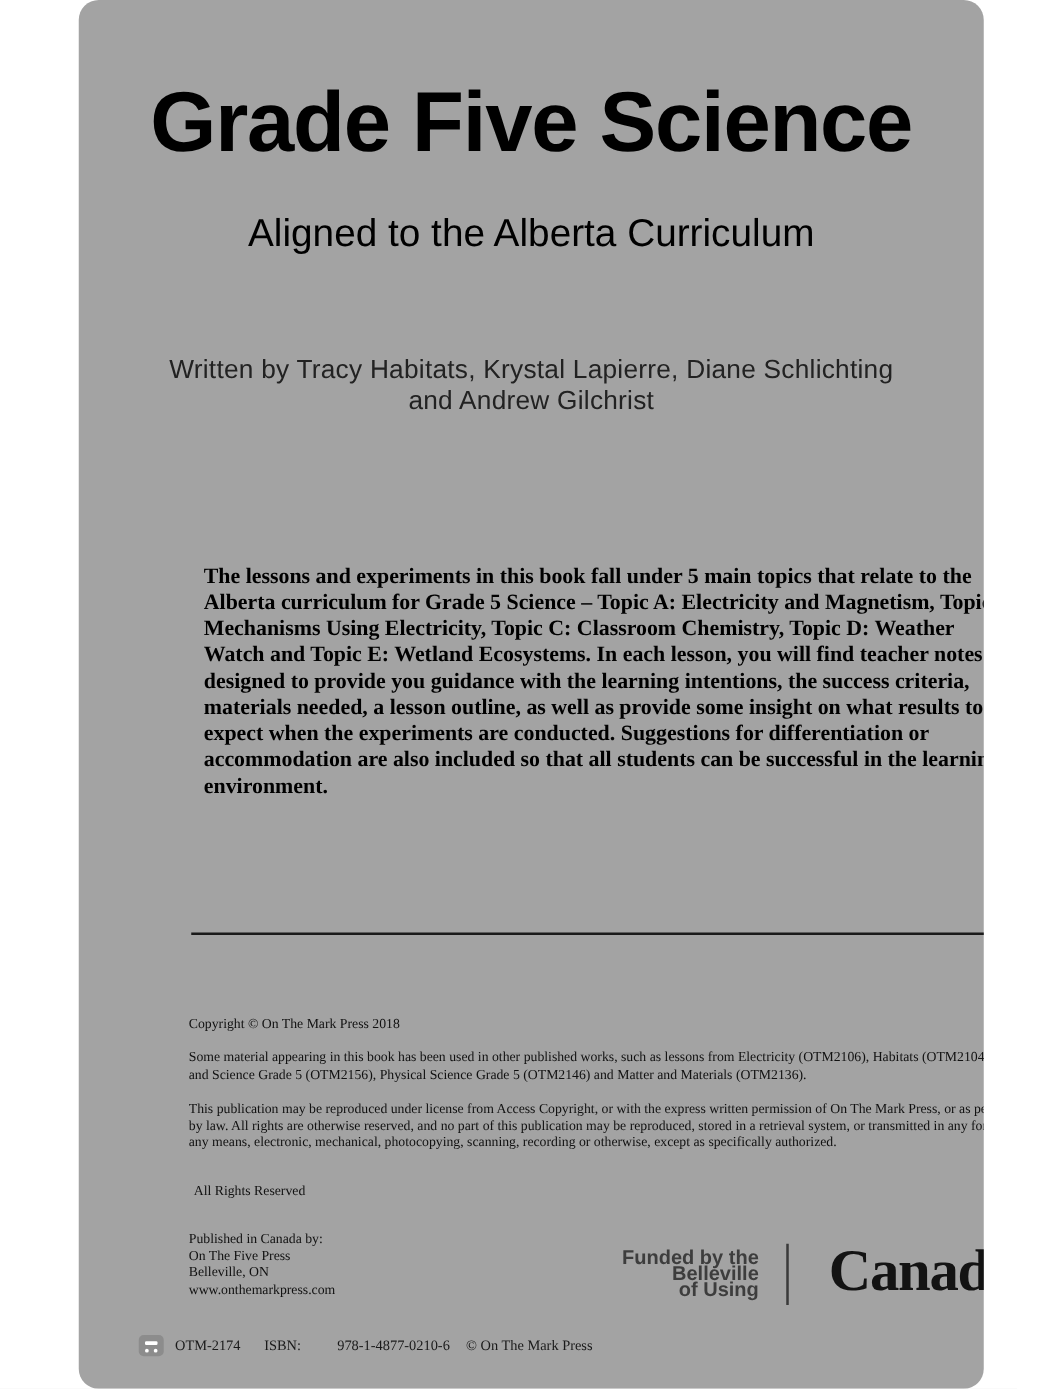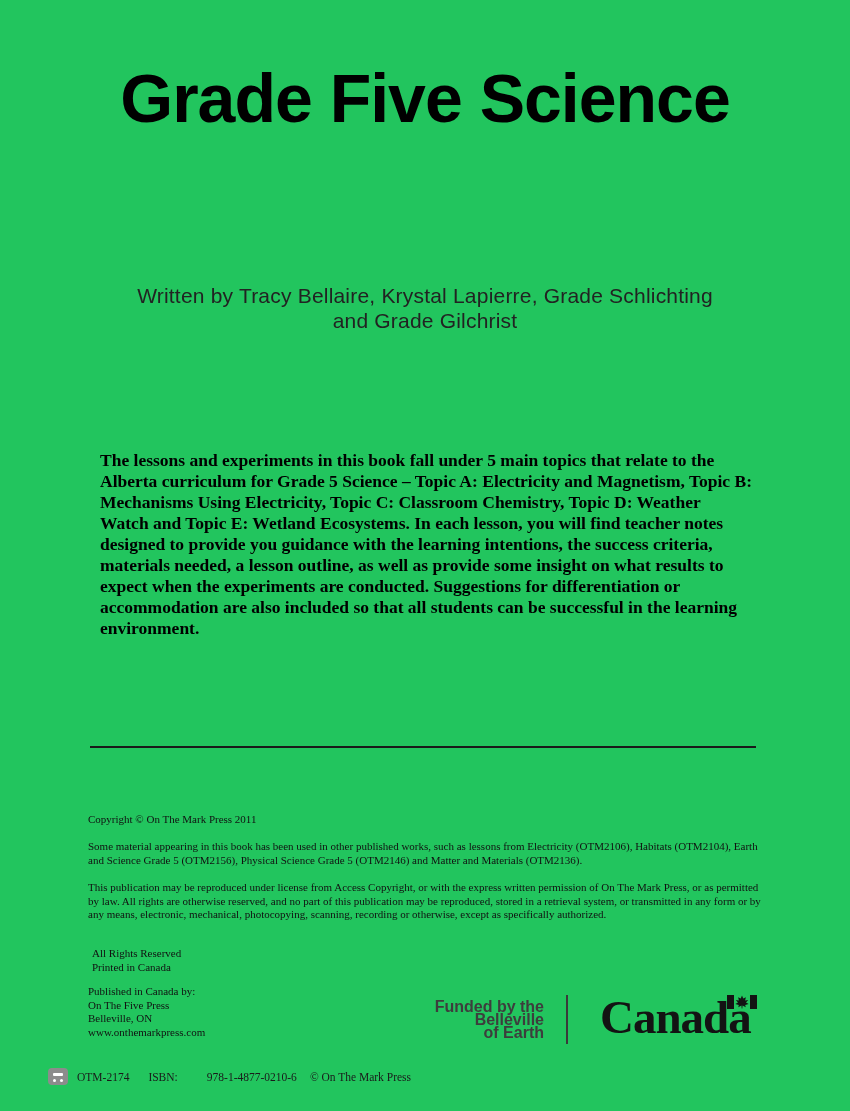--- a/index.html
+++ b/index.html
@@ -1,24 +1,25 @@
 <!DOCTYPE html>
 <html><head>
 <meta charset="utf-8">
 <style>
   * { margin: 0; padding: 0; box-sizing: border-box; }
   html, body { background: #ffffff; }
   .page {
     position: relative;
-    width: 850px;
+    width: 724px;
     height: 1111px;
     margin: 0 auto;
-    background: #22c55e;
+    background: #a3a3a3;
     overflow: hidden;
     color: #000;
+    border-radius: 16px;
   }
 
   
   .title {
     position: absolute;
     top: 52px; left: 0; right: 0;
     text-align: center;
     font-family: "Liberation Sans", sans-serif;
     font-weight: 700;
     font-size: 68px;
@@ -156,52 +157,52 @@
   .footer .isbn-label { margin-right: 20px; }
   .footer .isbn-value { margin-right: 4px; }
 </style>
 </head>
 <body>
 
 <div class="page">
 
   <h1 class="title">Grade Five Science</h1>
 
+  <h2 class="subtitle">Aligned to the Alberta Curriculum</h2>
 
   <div class="byline">
-    <div>Written by Tracy Bellaire, Krystal Lapierre, Grade Schlichting</div>
-    <div>and Grade Gilchrist</div>
+    <div>Written by Tracy Habitats, Krystal Lapierre, Diane Schlichting</div>
+    <div>and Andrew Gilchrist</div>
   </div>
 
   <p class="description">The lessons and experiments in this book fall under 5 main topics that relate to the Alberta curriculum for Grade 5 Science – Topic A: Electricity and Magnetism, Topic B: Mechanisms Using Electricity, Topic C: Classroom Chemistry, Topic D: Weather Watch and Topic E: Wetland Ecosystems. In each lesson, you will find teacher notes designed to provide you guidance with the learning intentions, the success criteria, materials needed, a lesson outline, as well as provide some insight on what results to expect when the experiments are conducted. Suggestions for differentiation or accommodation are also included so that all students can be successful in the learning environment.</p>
 
   <div class="divider-rule"></div>
 
-  <p class="imprint imprint-copyright">Copyright © On The Mark Press 2011</p>
+  <p class="imprint imprint-copyright">Copyright © On The Mark Press 2018</p>
 
   <p class="imprint imprint-materials">Some material appearing in this book has been used in other published works, such as lessons from Electricity (OTM2106), Habitats (OTM2104), Earth and Science Grade 5 (OTM2156), Physical Science Grade 5 (OTM2146) and Matter and Materials (OTM2136).</p>
 
   <p class="imprint imprint-license">This publication may be reproduced under license from Access Copyright, or with the express written permission of On The Mark Press, or as permitted by law. All rights are otherwise reserved, and no part of this publication may be reproduced, stored in a retrieval system, or transmitted in any form or by any means, electronic, mechanical, photocopying, scanning, recording or otherwise, except as specifically authorized.</p>
 
   <div class="imprint imprint-rights">
     <div>All Rights Reserved</div>
-    <div>Printed in Canada</div>
   </div>
 
   <div class="imprint imprint-publisher">
     <div>Published in Canada by:</div>
     <div>On The Five Press</div>
     <div>Belleville, ON</div>
     <div>www.onthemarkpress.com</div>
   </div>
 
   <div class="funding-caption">
     <div>Funded by the</div>
     <div>Belleville</div>
-    <div>of Earth</div>
+    <div>of Using</div>
   </div>
 
   <div class="funding-divider"></div>
 
   <div class="canada-wordmark">
     <span>Canada</span>
     <span class="canada-flag">
       <svg viewBox="0 0 30 14" xmlns="http://www.w3.org/2000/svg">
         <rect x="0" y="0" width="7" height="14" fill="#131313"></rect>
         <rect x="23" y="0" width="7" height="14" fill="#131313"></rect>

